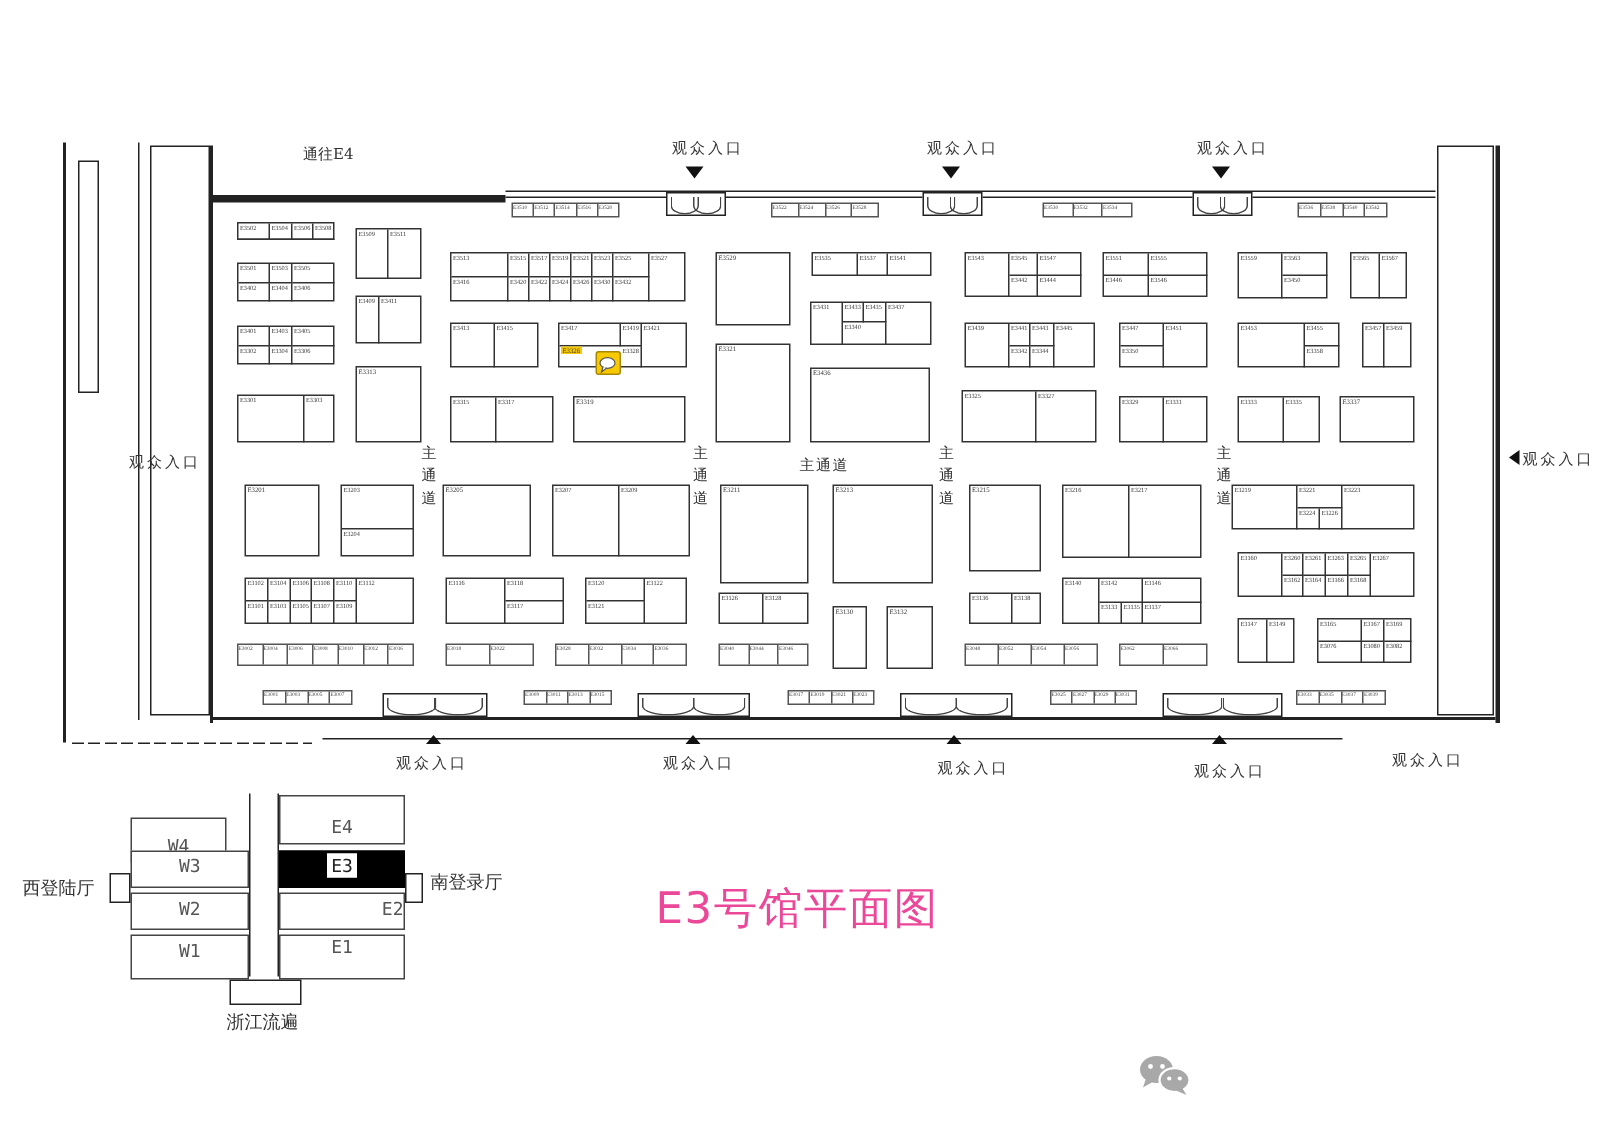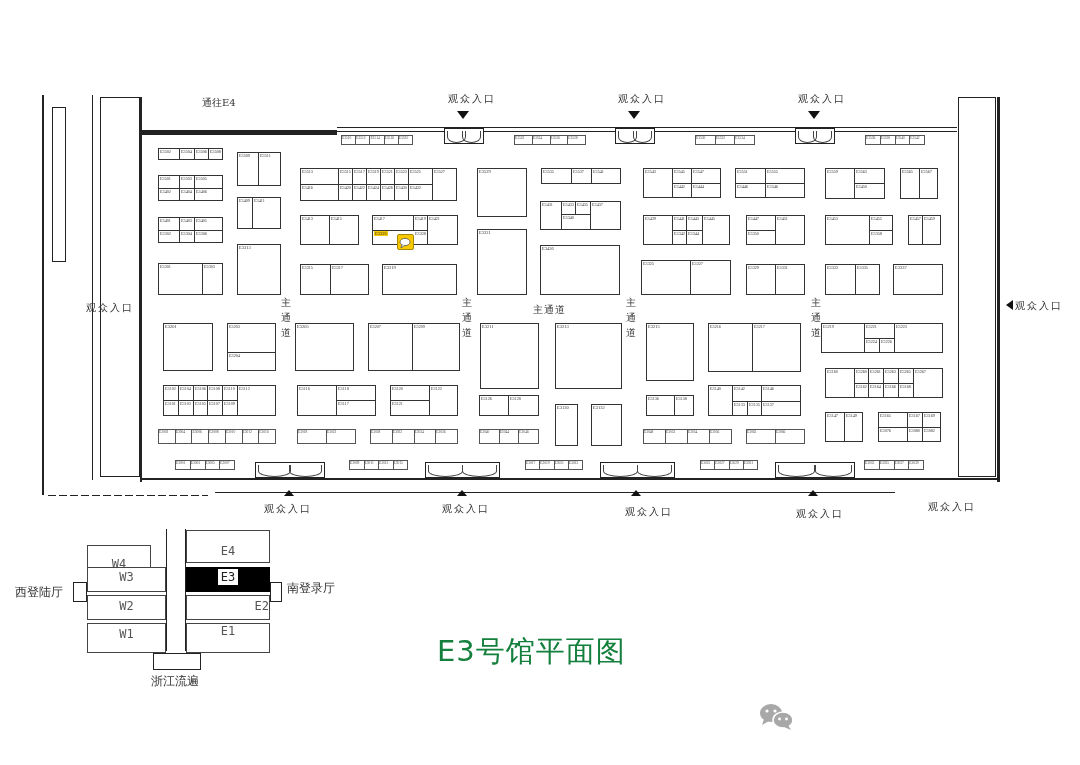--- a/index.html
+++ b/index.html
@@ -24,22 +24,22 @@
   .tri-up { position:absolute; width:0; height:0; border-left:5px solid transparent; border-right:5px solid transparent; border-bottom:6px solid #111; }
   .tri-left { position:absolute; width:0; height:0; border-top:5px solid transparent; border-bottom:5px solid transparent; border-right:7px solid #111; }
   .line { position:absolute; background:#222; }
   .wall { position:absolute; border:1.5px solid #222; box-sizing:border-box; background:transparent; }
   .door { position:absolute; border:1.2px solid #222; box-sizing:border-box; background:#fff; }
   .door::before, .door::after { content:""; position:absolute; top:2px; width:45%; height:80%; border:1px solid #444; border-radius:0 0 50% 50%; border-top:none; }
   .door::before { left:2px; } .door::after { right:2px; }
   .mini-hall { position:absolute; border:1px solid #444; box-sizing:border-box; background:#fff;
                font-family:"DejaVu Sans Mono", monospace; font-size:12px; color:#555; text-align:center; }
   .mini-label { position:absolute; font-size:12px; color:#333; font-family:"DejaVu Serif", serif; white-space:nowrap; }
-  .title { position:absolute; left:437px; top:586px; font-size:29px; color:#15803d;
-           font-family:"DejaVu Sans", sans-serif; letter-spacing:1px; white-space:nowrap;margin-top:46px; }
+  .title { position:absolute; left:437px; top:586px; font-size:29px; color:#ec4899;
+           font-family:"DejaVu Sans", sans-serif; letter-spacing:1px; white-space:nowrap; }
   .watermark { position:absolute; left:757px; top:701px; font-size:26px; color:#a8a8a8;
                font-family:"DejaVu Sans", sans-serif; white-space:nowrap; display:flex; align-items:center; gap:6px; }
   .highlight { position:absolute; background:#f7c900; font-size:4.5px; color:#333; font-family:"Liberation Serif", serif; padding:0 1px; }
 </style>
 </head>
 <body>
 
 <div class="abs" style="left:0;top:0;width:1080px;height:530px;">
 
   <div class="line" style="left:42px;top:95px;width:2px;height:400px;"></div>

